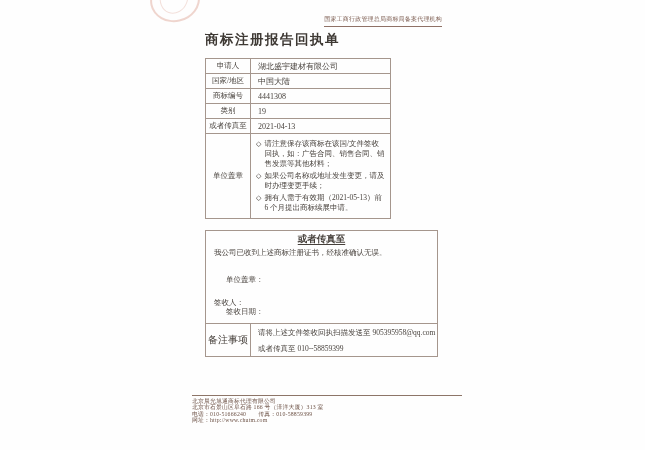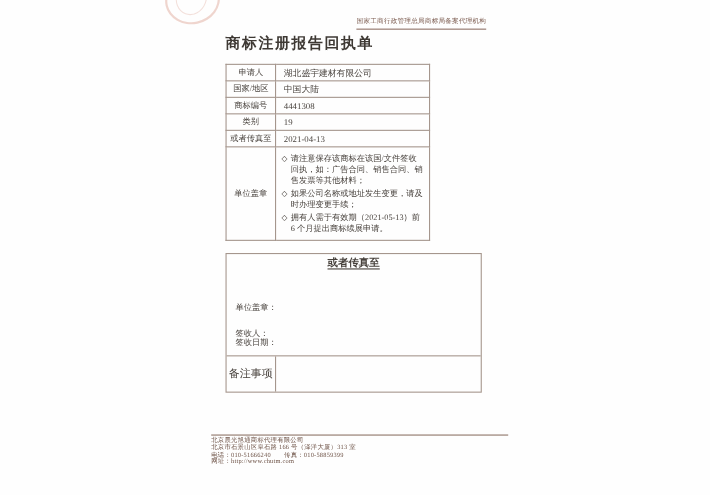--- a/index.html
+++ b/index.html
@@ -93,23 +93,23 @@
     text-align: center;
     font-size: 9.5px; font-weight: bold;
     text-decoration: underline;
     text-underline-offset: 1.5px;
     color: #46403b;
   }
   .receipt-statement {
     position: absolute; top: 17px; left: 8px; right: 6px;
     font-size: 7.5px;
   }
-  .seal-label     { position: absolute; top: 44px; left: 8px; font-size: 7.5px; }
+  .seal-label     { position: absolute; top: 44px; left: 20px; font-size: 7.5px; }
   .signer-label   { position: absolute; top: 67px; left: 8px; font-size: 7.5px; }
-  .signdate-label { position: absolute; top: 76px; left: 8px; font-size: 7.5px; }
+  .signdate-label { position: absolute; top: 76px; left: 20px; font-size: 7.5px; }
 
   .remarks-row { display: flex; height: 32px; }
   .remarks-label {
     flex: 0 0 44px;
     border-right: 1px solid #a5968d;
     display: flex; align-items: center; justify-content: center;
     font-size: 10px;
   }
   .remarks-content {
     flex: 1;
@@ -178,27 +178,30 @@
         <span>拥有人需于有效期（2021-05-13）前 6 个月提出商标续展申请。</span>
       </div>
     </td>
   </tr>
 </tbody>
   </table>
 
 <div class="receipt-box">
   <div class="receipt-top">
     <div class="receipt-heading">或者传真至</div>
+    <div class="receipt-statement">我公司已收到上述商标注册证书，经核准确认无误。</div>
     <div class="seal-label">单位盖章：</div>
     <div class="signer-label">签收人：</div>
     <div class="signdate-label">签收日期：</div>
   </div>
   <div class="remarks-row">
     <div class="remarks-label">备注事项</div>
     <div class="remarks-content">
+      <div class="remarks-line1">请将上述文件签收回执扫描发送至 905395958@qq.com</div>
+      <div class="remarks-line2">或者传真至 010--58859399</div>
     </div>
   </div>
 </div>
 
 <div class="footer">
   <div class="footer-rule"></div>
   <div class="footer-line">北京晨光旭通商标代理有限公司</div>
   <div class="footer-line">北京市石景山区阜石路 166 号（泽洋大厦）313 室</div>
   <div class="footer-line">
     <span>电话：</span><span>010-51666240</span><span class="gap"></span><span>传真：</span><span>010-58859399</span>

